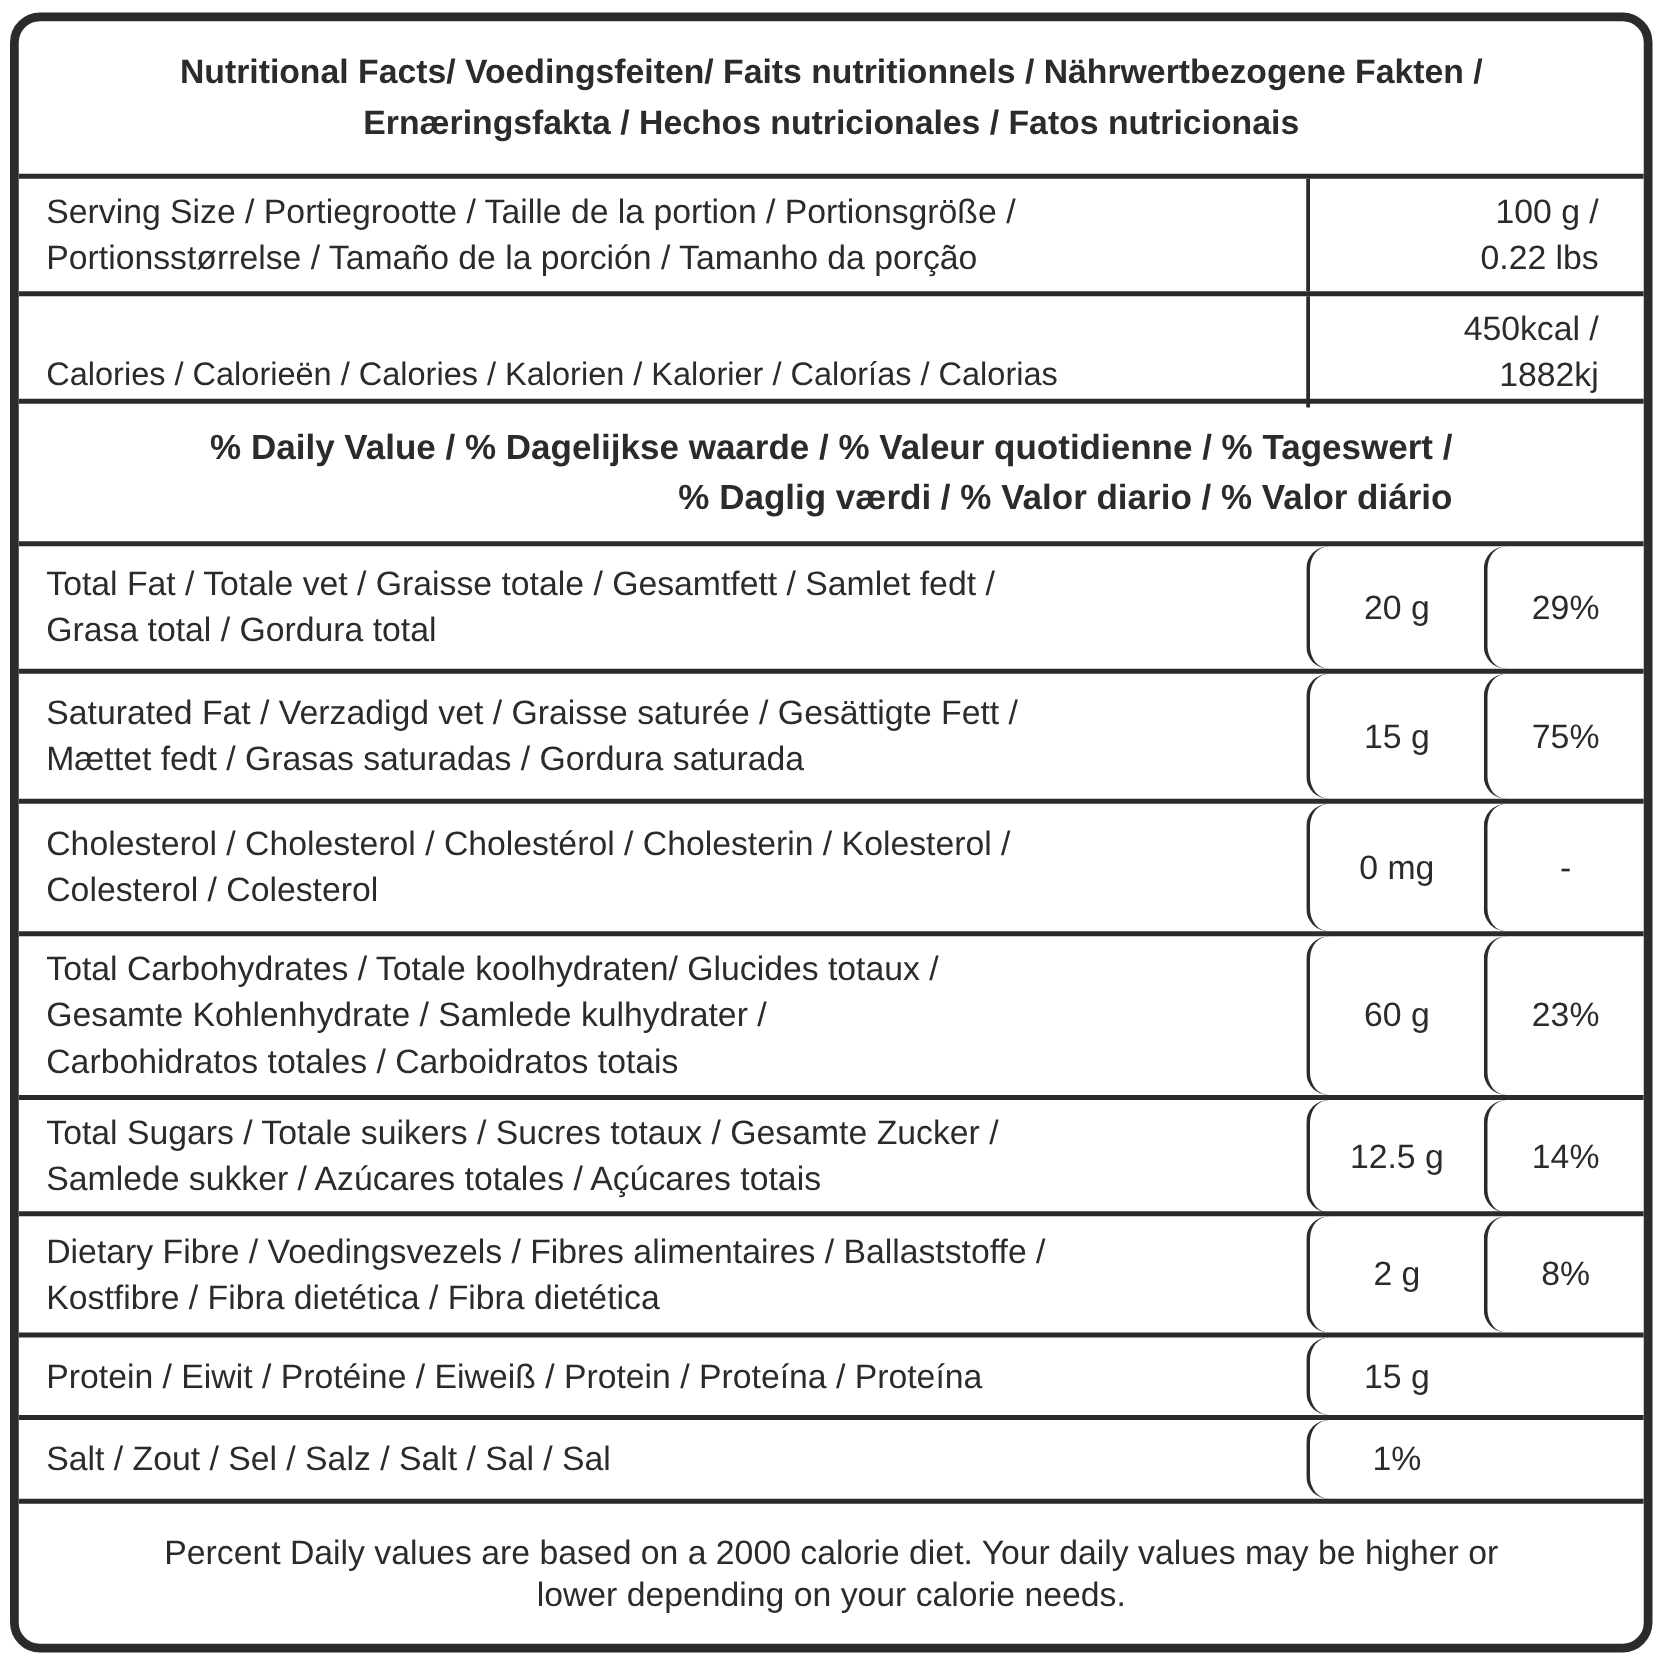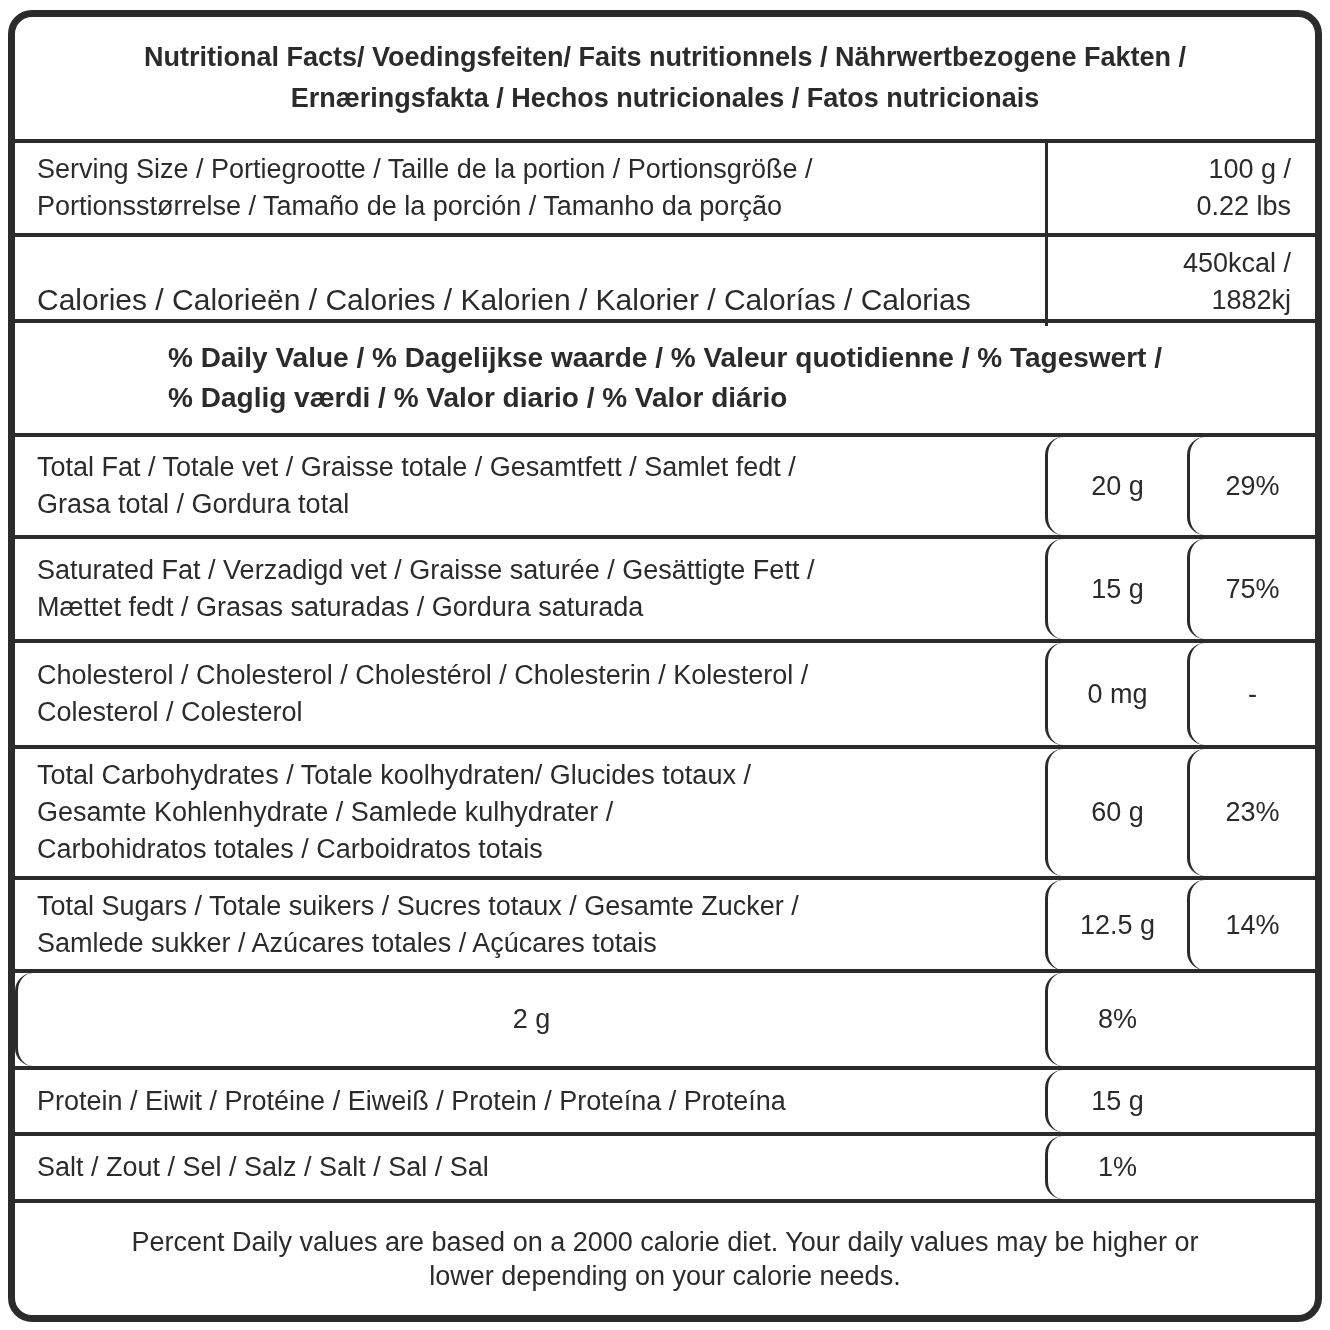--- a/index.html
+++ b/index.html
@@ -35,42 +35,42 @@
     white-space: pre-line;
     padding: 0 18px;
   }
   .cell-label {
     display: flex; align-items: center;
     font-size: 27px;
     line-height: 37px;
     padding: 8px 23px 8px 22px;
     white-space: pre-line;
   }
-  .cell-label--nowrap { white-space: nowrap; font-size: 30px; margin-top: 36px; }
+  .cell-label--nowrap { white-space: nowrap; font-size: 26px; margin-top: 36px; }
   .cell-value {
     border-left: 3px solid var(--ink, #2b2b2b);
     display: flex; align-items: center; justify-content: flex-end;
     text-align: right;
     font-size: 27px;
     line-height: 37px;
-    padding: 6px 24px 6px 6px;
+    padding: 6px 36px 6px 6px;
     white-space: pre-line;
   }
   .cell-amount, .cell-percent {
     border-left: 3px solid var(--ink, #2b2b2b);
     display: flex; align-items: center; justify-content: center;
     font-size: 27px;
     text-align: center;
     border-radius: 18px;
   }
   .dv-text {
     font-weight: bold;
     font-size: 28px;
     line-height: 40px;
-    text-align: left;
+    text-align: right;
     white-space: pre-line;
     padding: 0 20px;
   }
   .footnote-text {
     font-size: 27px;
     line-height: 34px;
     text-align: center;
     white-space: pre-line;
     padding: 0 20px;
   }
@@ -133,20 +133,22 @@
   </div>
 
   <div class="row row--nutrient">
     <div class="cell-label">Total Sugars / Totale suikers / Sucres totaux / Gesamte Zucker /
 Samlede sukker / Azúcares totales / Açúcares totais</div>
     <div class="cell-amount">12.5 g</div>
     <div class="cell-percent">14%</div>
   </div>
 
   <div class="row row--nutrient">
+    <div class="cell-label">Dietary Fibre / Voedingsvezels / Fibres alimentaires / Ballaststoffe /
+Kostfibre / Fibra dietética / Fibra dietética</div>
     <div class="cell-amount">2 g</div>
     <div class="cell-percent">8%</div>
   </div>
 
   <div class="row row--nutrient">
     <div class="cell-label">Protein / Eiwit / Protéine / Eiweiß / Protein / Proteína / Proteína</div>
     <div class="cell-amount">15 g</div>
   </div>
 
   <div class="row row--nutrient">

